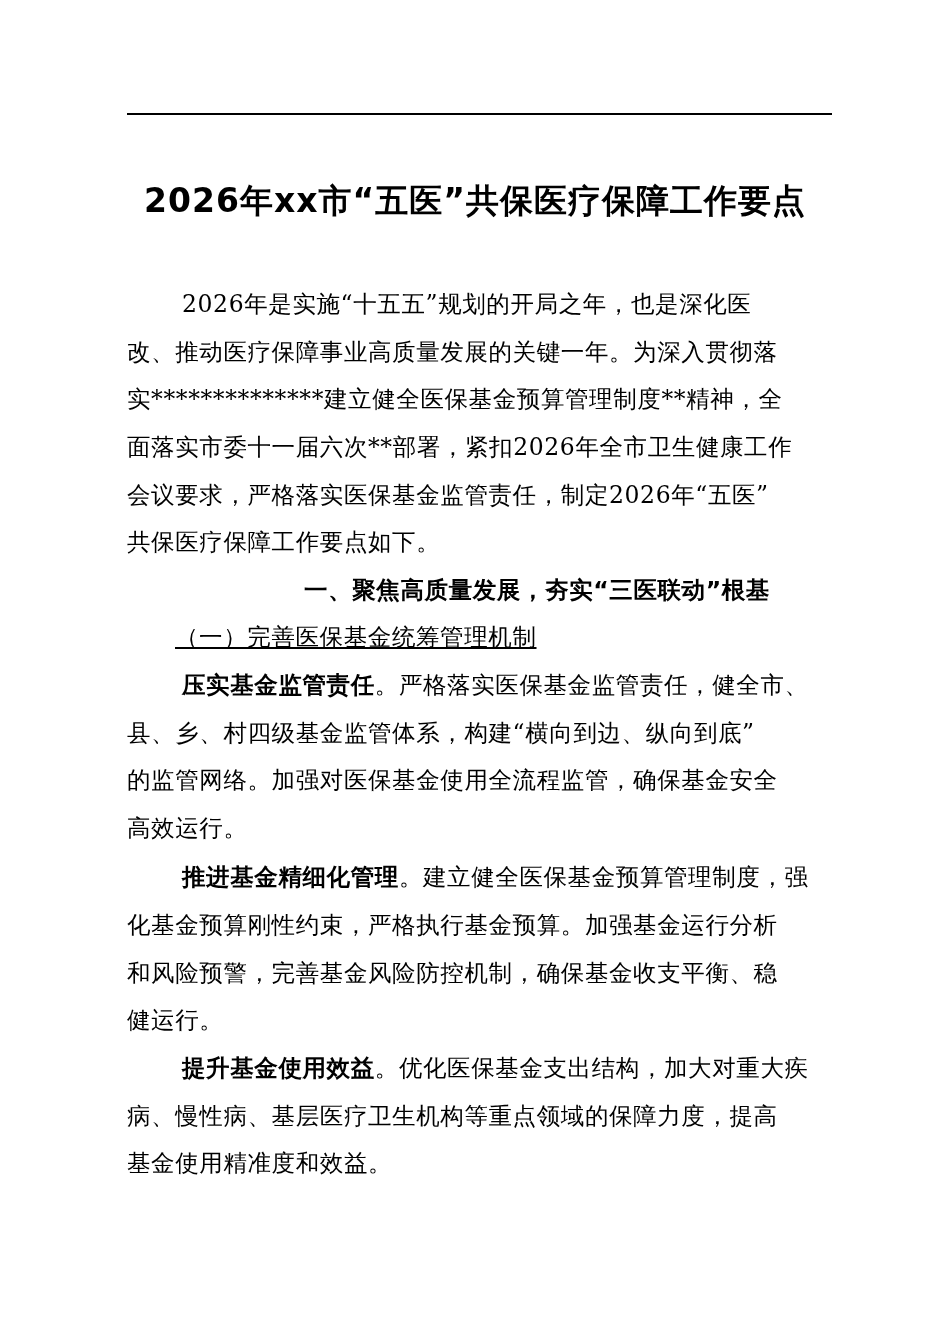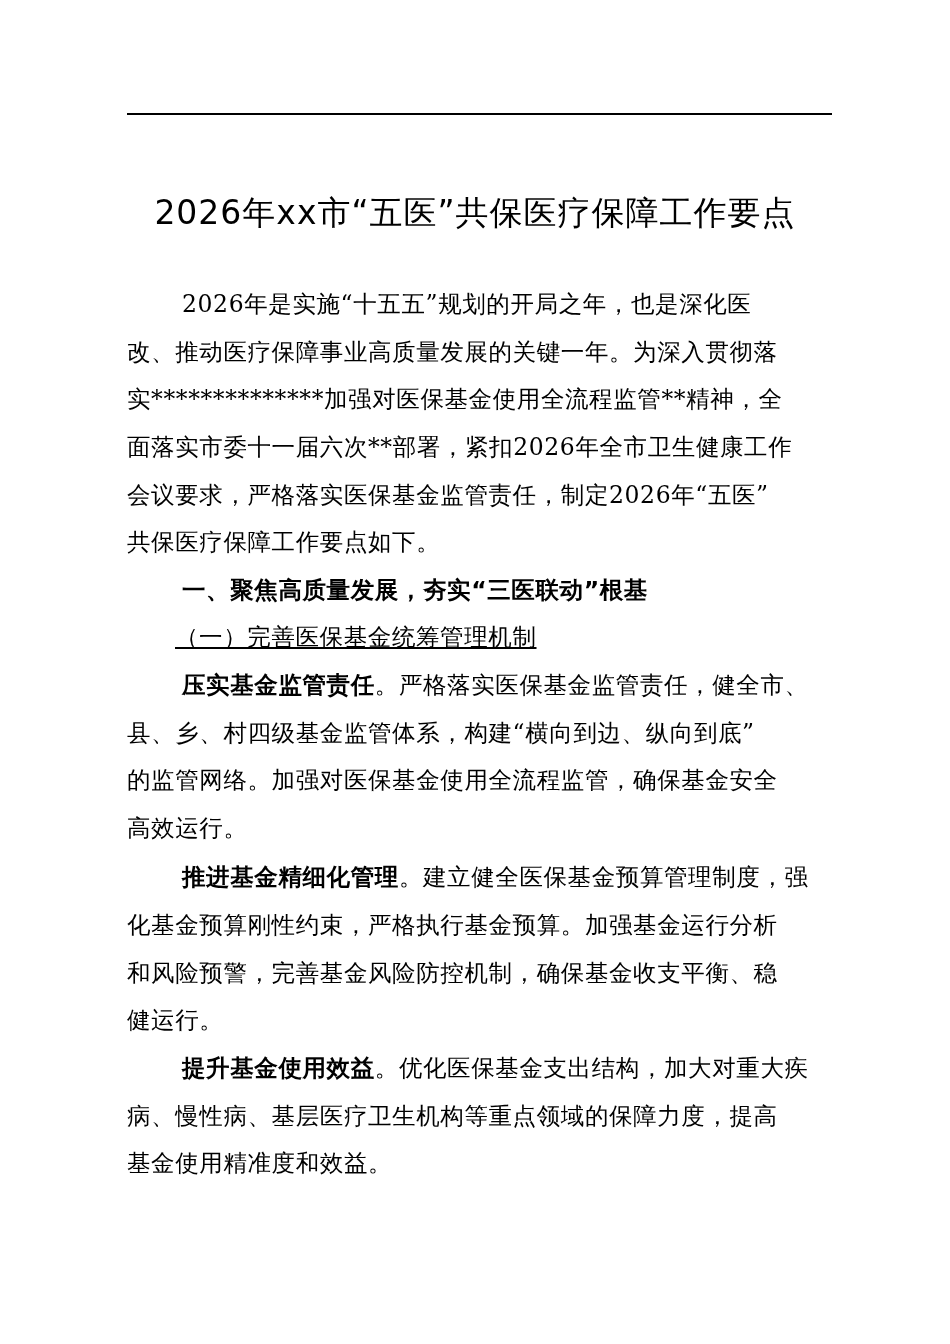--- a/index.html
+++ b/index.html
@@ -1,41 +1,41 @@
 <!DOCTYPE html>
 <html><head>
 <meta charset="utf-8">
 <style>
   html, body { margin: 0; padding: 0; background: #ffffff; }
   body { width: 950px; height: 1344px; position: relative; overflow: hidden;
          font-family: "DejaVu Serif", "Liberation Serif", serif; color: #000; }
   .rule { position: absolute; left: 127px; top: 113px; width: 705px; height: 0;
           border-top: 2px solid #000; }
-  .title { position: absolute; left: 0; width: 950px; top: 188px; text-align: center;
-           font-family: "DejaVu Sans", "Liberation Sans", sans-serif; font-weight: normal;
+  .title { position: absolute; left: 0; width: 950px; top: 176px; text-align: center;
+           font-family: "DejaVu Sans", "Liberation Sans", sans-serif; font-weight: bold;
            font-size: 33px; line-height: 50px; letter-spacing: 1px; white-space: nowrap; }
   .line { position: absolute; left: 127px; width: 710px; font-size: 23.5px;
           line-height: 30px; white-space: nowrap; letter-spacing: 0.6px; }
   .indent { left: 168px; margin-left: 14px; }
   .indent2 { left: 175px; text-decoration: underline; }
   .h1 { font-family: "DejaVu Sans", "Liberation Sans", sans-serif; font-weight: bold;
-        font-size: 23.5px; }
+        font-size: 23.5px; text-align: center; }
   .lead { font-family: "DejaVu Sans", "Liberation Sans", sans-serif; font-weight: bold; text-align: center; }
 </style>
 </head>
 <body>
 
 <div class="rule"></div>
 
 <div class="title">2026年xx市“五医”共保医疗保障工作要点</div>
 
 <div>
   <div class="line indent" style="top:289px">2026年是实施“十五五”规划的开局之年，也是深化医</div>
   <div class="line" style="top:337px">改、推动医疗保障事业高质量发展的关键一年。为深入贯彻落</div>
-  <div class="line" style="top:384px">实**************加强对医保基金使用全流程监管**精神，全</div>
+  <div class="line" style="top:384px">实**************建立健全医保基金预算管理制度**精神，全</div>
   <div class="line" style="top:432px">面落实市委十一届六次**部署，紧扣2026年全市卫生健康工作</div>
   <div class="line" style="top:480px">会议要求，严格落实医保基金监管责任，制定2026年“五医”</div>
   <div class="line" style="top:527px">共保医疗保障工作要点如下。</div>
 </div>
 
 <div class="line h1 indent" style="top:575px">一、聚焦高质量发展，夯实“三医联动”根基</div>
 
 <div class="line indent2" style="top:622px">（一）完善医保基金统筹管理机制</div>
 
 <div>

